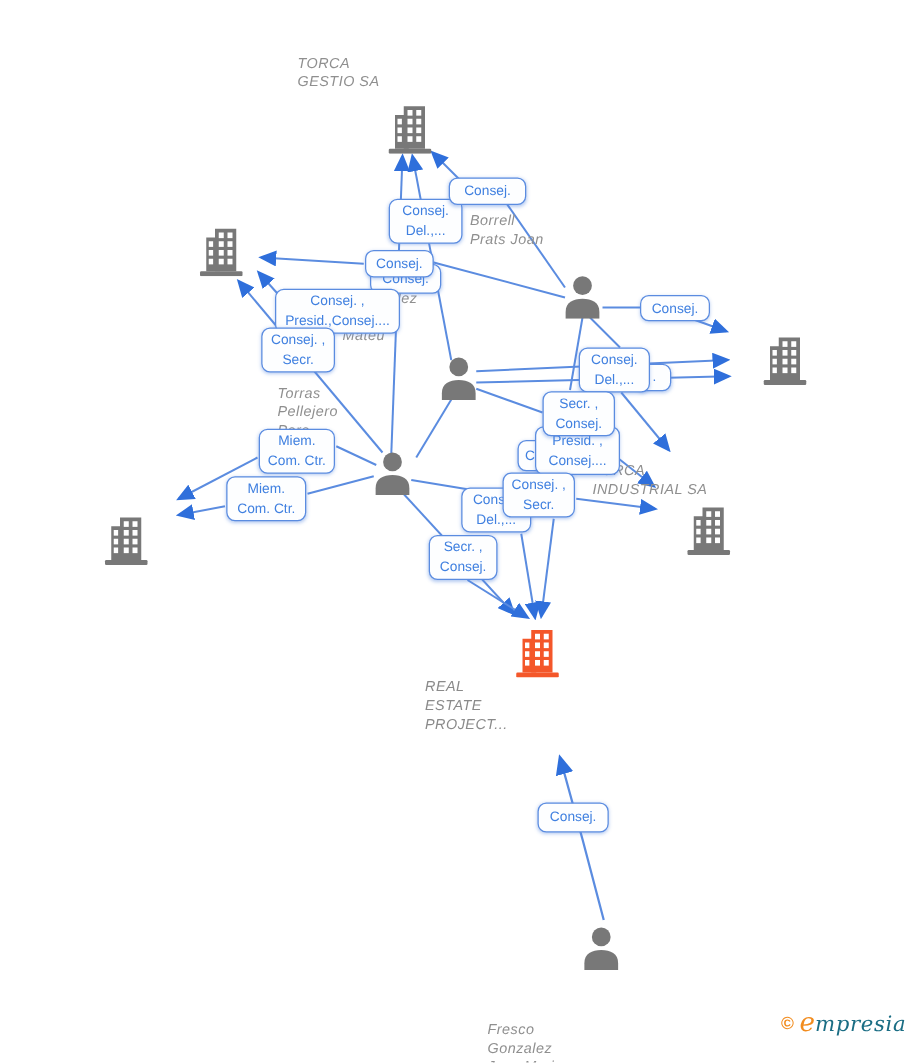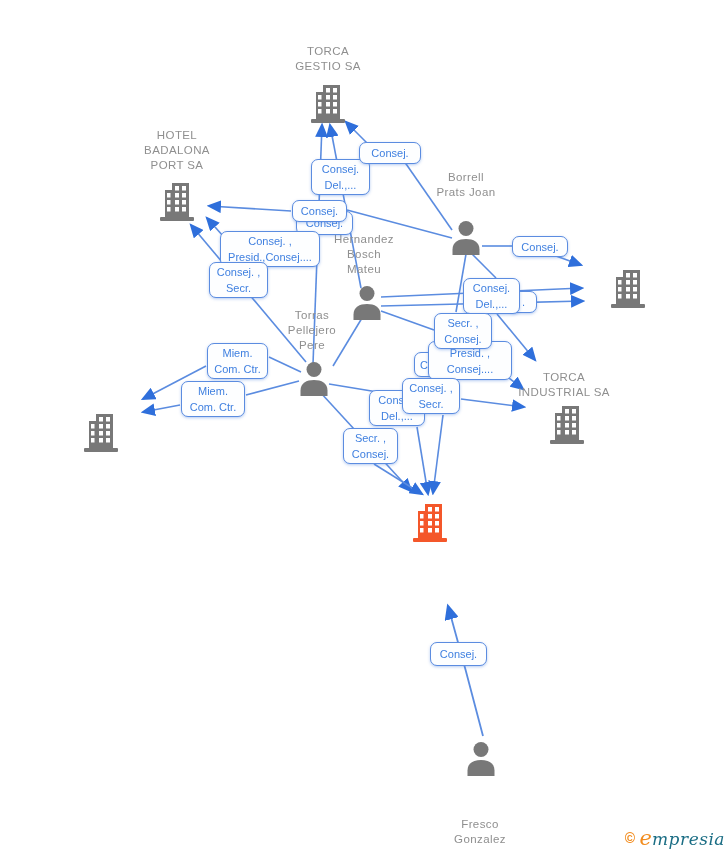--- a/index.html
+++ b/index.html
@@ -5,23 +5,23 @@
   html,body{margin:0;padding:0;background:#fff;}
   body{width:728px;height:850px;overflow:hidden;font-family:"Liberation Sans",sans-serif;}
   #stage{position:relative;width:728px;height:850px;background:#ffffff;}
   .edges{position:absolute;left:0;top:0;z-index:1;}
   .role-box{position:absolute;box-sizing:border-box;border:1.5px solid #5b8ce0;border-radius:7px;
     background:#fdfeff;color:#4080e0;font-size:11px;display:flex;flex-direction:column;
     justify-content:center;text-align:center;box-shadow:0 1px 3px rgba(91,140,224,.45);}
   .role-box .ln{line-height:16px;white-space:nowrap;overflow:hidden;}
   .role-box.frag{text-align:left;}
   .node-icon{position:absolute;z-index:5;cursor:pointer;}
-  .node-label{position:absolute;z-index:6;width:180px;margin-left:-90px;text-align:center;
-    font-size:11.5px;line-height:15px;letter-spacing:.4px;color:#8f8f8f;white-space:pre-line;cursor:pointer;}
-  .footer{position:absolute;right:3px;bottom:0;z-index:20;cursor:pointer;white-space:nowrap;}
+  .node-label{position:absolute;z-index:6;width:180px;margin-left:-90px;text-align:left;
+    font-size:11.5px;line-height:15px;letter-spacing:.4px;color:#8f8f8f;white-space:pre-line;cursor:pointer;font-style:italic;}
+  .footer{position:absolute;right:3px;bottom:20px;z-index:20;cursor:pointer;white-space:nowrap;}
   .copy{color:#f28c1e;font-size:14px;font-weight:bold;vertical-align:2px;}
   .brand-e{font-family:"DejaVu Serif",serif;font-style:italic;color:#f28c1e;font-size:21px;}
   .brand-rest{font-family:"DejaVu Serif",serif;font-style:italic;color:#1a6d84;font-size:17px;letter-spacing:.5px;}
 </style>
 </head>
 <body>
 
 <div id="stage">
   <div class="footer">
     <span class="copy">©</span>
@@ -90,21 +90,21 @@
     <div class="role-box frag" style="left: 508px; top: 291px; width: 29px; height: 22px; z-index: 11; padding-left: 13px;">
       <div class="ln">.</div>
     </div>
     <div class="role-box" style="left: 463px; top: 278px; width: 57px; height: 36px; z-index: 12;">
       <div class="ln">Consej.</div>
       <div class="ln">Del.,...</div>
     </div>
     <div class="role-box frag" style="left: 414px; top: 352px; width: 28px; height: 25px; z-index: 11; padding-left: 5px;">
       <div class="ln">C</div>
     </div>
-    <div class="role-box" style="left: 428px; top: 341px; width: 84px; height: 39px; z-index: 12;">
+    <div class="role-box" style="left: 428px; top: 341px; width: 68px; height: 39px; z-index: 12;">
       <div class="ln">Presid. ,</div>
       <div class="ln">Consej....</div>
     </div>
     <div class="role-box" style="left: 434px; top: 313px; width: 58px; height: 36px; z-index: 13;">
       <div class="ln">Secr. ,</div>
       <div class="ln">Consej.</div>
     </div>
     <div class="role-box" style="left: 207px; top: 343px; width: 61px; height: 36px; z-index: 11;">
       <div class="ln">Miem.</div>
       <div class="ln">Com. Ctr.</div>
@@ -155,23 +155,20 @@
         <rect x="16" y="12" width="4" height="4.5" fill="#fff"></rect>
         <rect x="23" y="12" width="4" height="4.5" fill="#fff"></rect>
         <rect x="16" y="19" width="4" height="4.5" fill="#fff"></rect>
         <rect x="23" y="19" width="4" height="4.5" fill="#fff"></rect>
         <rect x="16" y="26" width="4" height="4.5" fill="#fff"></rect>
         <rect x="23" y="26" width="4" height="4.5" fill="#fff"></rect>
         <rect x="8" y="12" width="3.5" height="4.5" fill="#fff"></rect>
         <rect x="8" y="19" width="3.5" height="4.5" fill="#fff"></rect>
         <rect x="8" y="26" width="3.5" height="4.5" fill="#fff"></rect>
       </svg></div>
-    <div class="node-label" style="left: 177px; top: 128px;">HOTEL
-BADALONA
-PORT SA</div>
     <div class="node-icon" style="left: 610px; top: 268px;"><svg width="36" height="40" viewBox="0 0 36 40">
         <rect x="1" y="36" width="34" height="4" rx="1" fill="#787878"></rect>
         <rect x="6" y="9" width="11" height="27" fill="#787878"></rect>
         <rect x="13" y="2" width="17" height="34" fill="#787878"></rect>
         <rect x="16" y="5" width="4" height="4.5" fill="#fff"></rect>
         <rect x="23" y="5" width="4" height="4.5" fill="#fff"></rect>
         <rect x="16" y="12" width="4" height="4.5" fill="#fff"></rect>
         <rect x="23" y="12" width="4" height="4.5" fill="#fff"></rect>
         <rect x="16" y="19" width="4" height="4.5" fill="#fff"></rect>
         <rect x="23" y="19" width="4" height="4.5" fill="#fff"></rect>
@@ -224,20 +221,23 @@
         <rect x="16" y="12" width="4" height="4.5" fill="#fff"></rect>
         <rect x="23" y="12" width="4" height="4.5" fill="#fff"></rect>
         <rect x="16" y="19" width="4" height="4.5" fill="#fff"></rect>
         <rect x="23" y="19" width="4" height="4.5" fill="#fff"></rect>
         <rect x="16" y="26" width="4" height="4.5" fill="#fff"></rect>
         <rect x="23" y="26" width="4" height="4.5" fill="#fff"></rect>
         <rect x="8" y="12" width="3.5" height="4.5" fill="#fff"></rect>
         <rect x="8" y="19" width="3.5" height="4.5" fill="#fff"></rect>
         <rect x="8" y="26" width="3.5" height="4.5" fill="#fff"></rect>
       </svg></div>
+    <div class="node-label" style="left: 430px; top: 543px; color: rgb(138, 138, 138);">REAL
+ESTATE
+PROJECT...</div>
     <div class="node-icon" style="left: 448px; top: 219px;"><svg width="36" height="36" viewBox="0 0 36 36">
         <circle cx="18" cy="9.5" r="7.5" fill="#787878"></circle>
         <path d="M4.5,36 v-5.5 c0,-7.5 6,-10.5 13.5,-10.5 s13.5,3 13.5,10.5 V36 z" fill="#787878"></path>
       </svg></div>
     <div class="node-label" style="left: 466px; top: 170px;">Borrell
 Prats Joan</div>
     <div class="node-icon" style="left: 349px; top: 284px;"><svg width="36" height="36" viewBox="0 0 36 36">
         <circle cx="18" cy="9.5" r="7.5" fill="#787878"></circle>
         <path d="M4.5,36 v-5.5 c0,-7.5 6,-10.5 13.5,-10.5 s13.5,3 13.5,10.5 V36 z" fill="#787878"></path>
       </svg></div>

